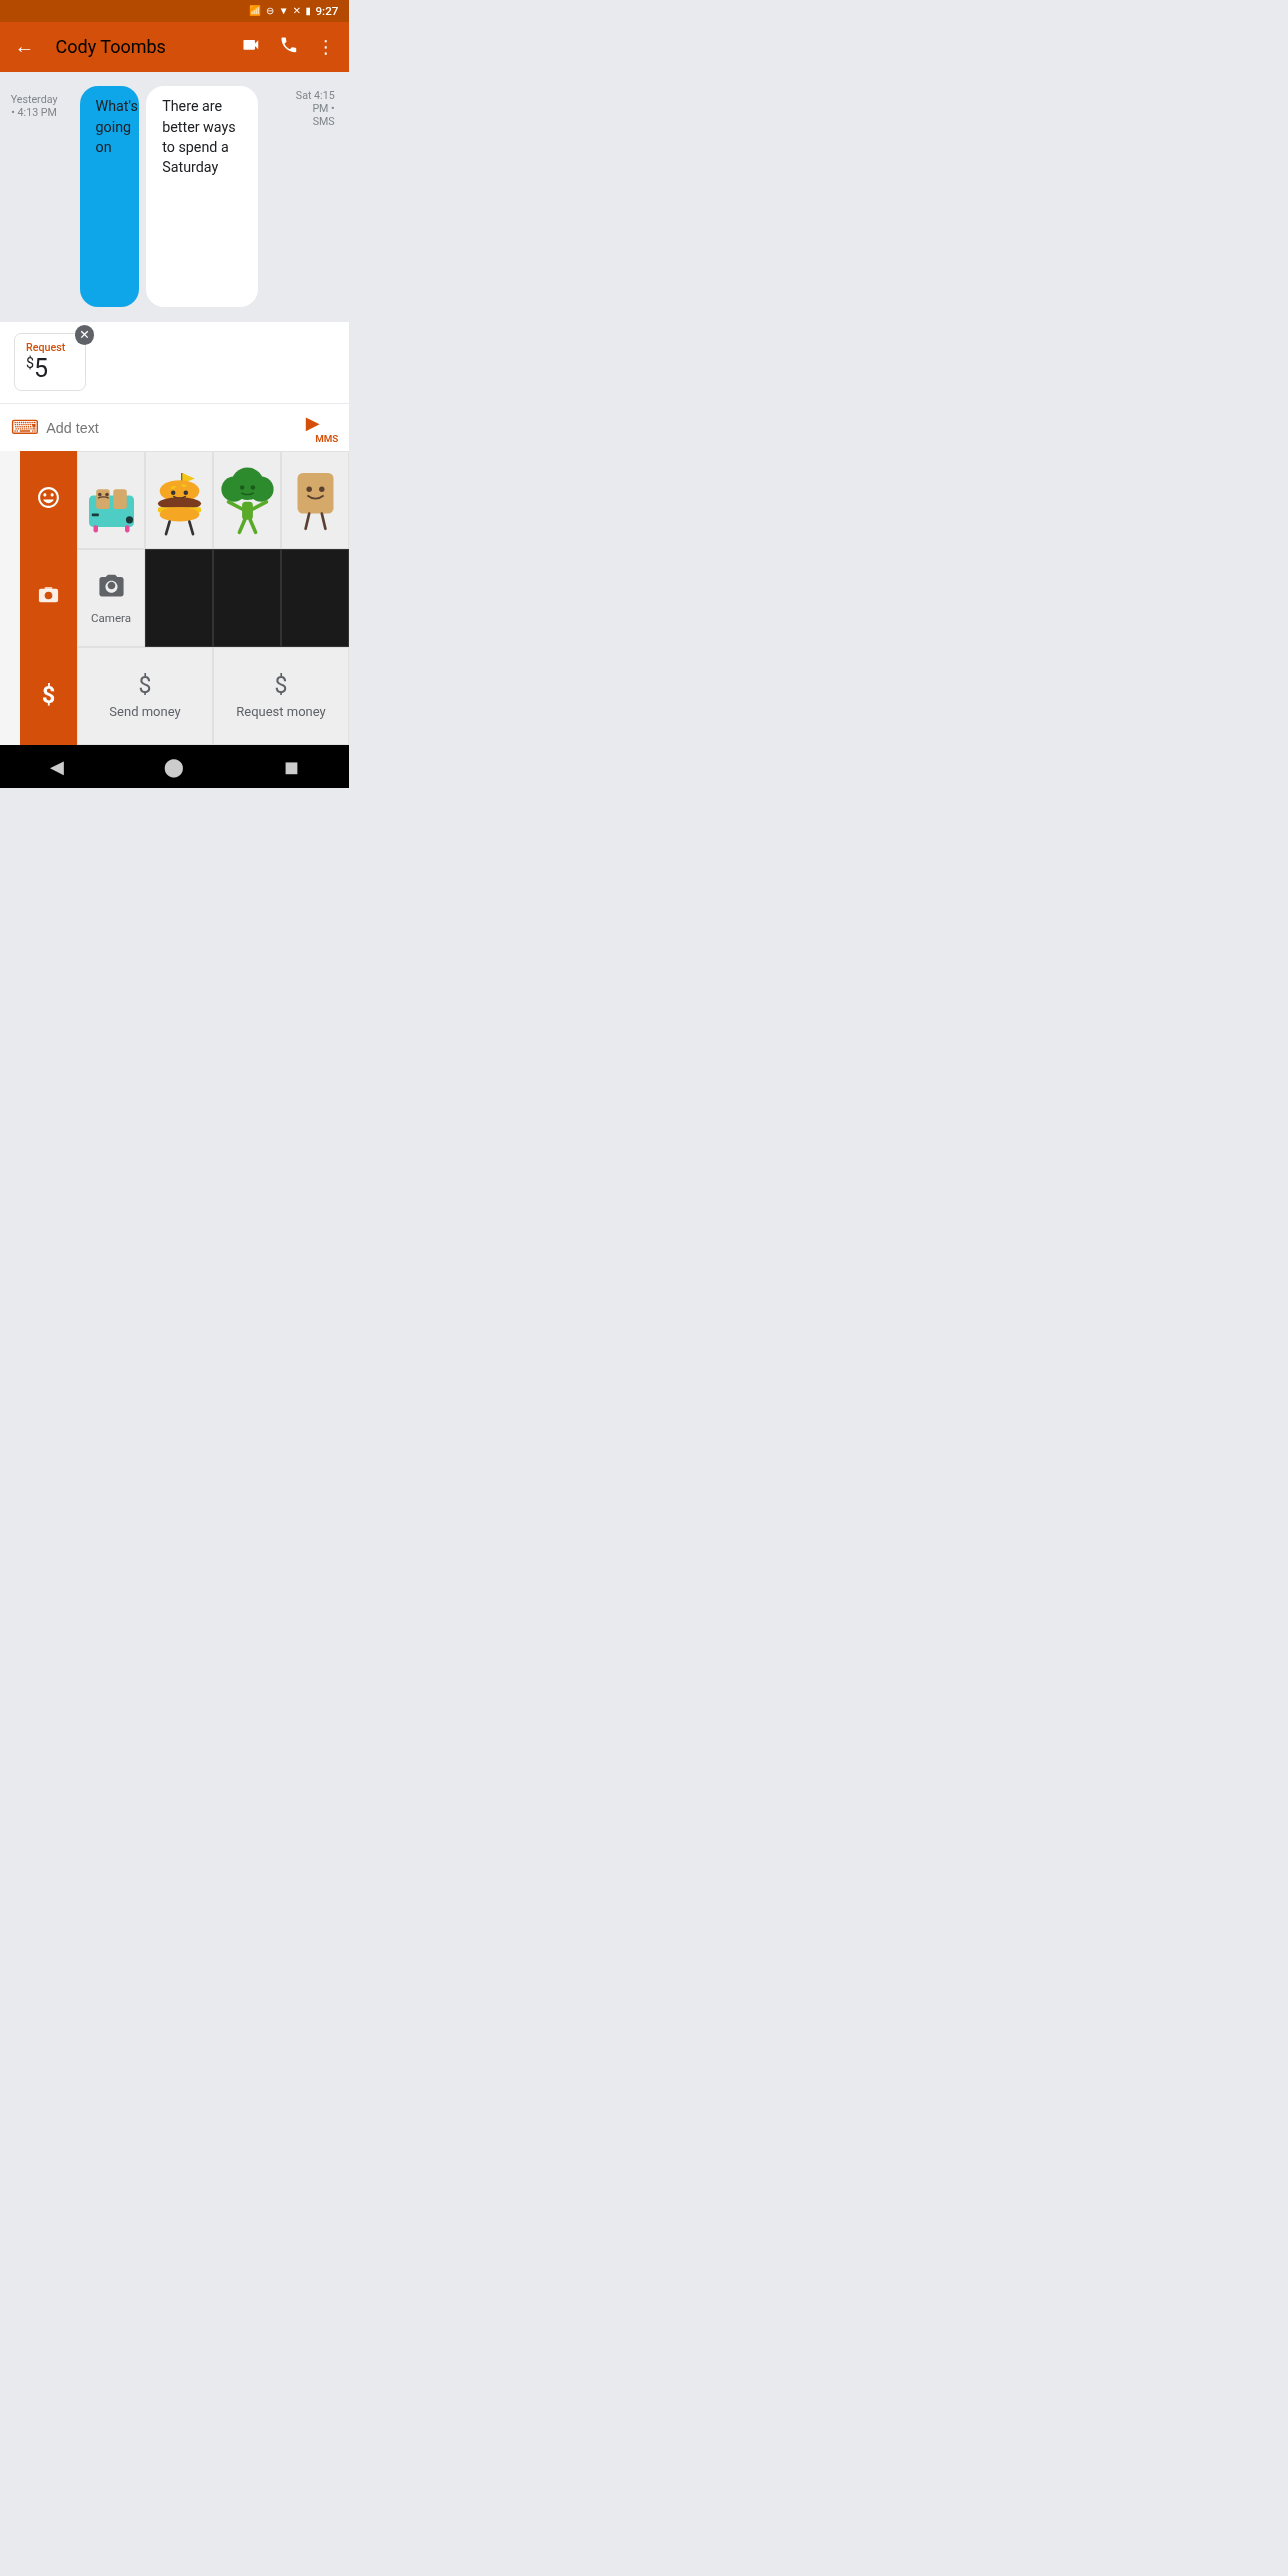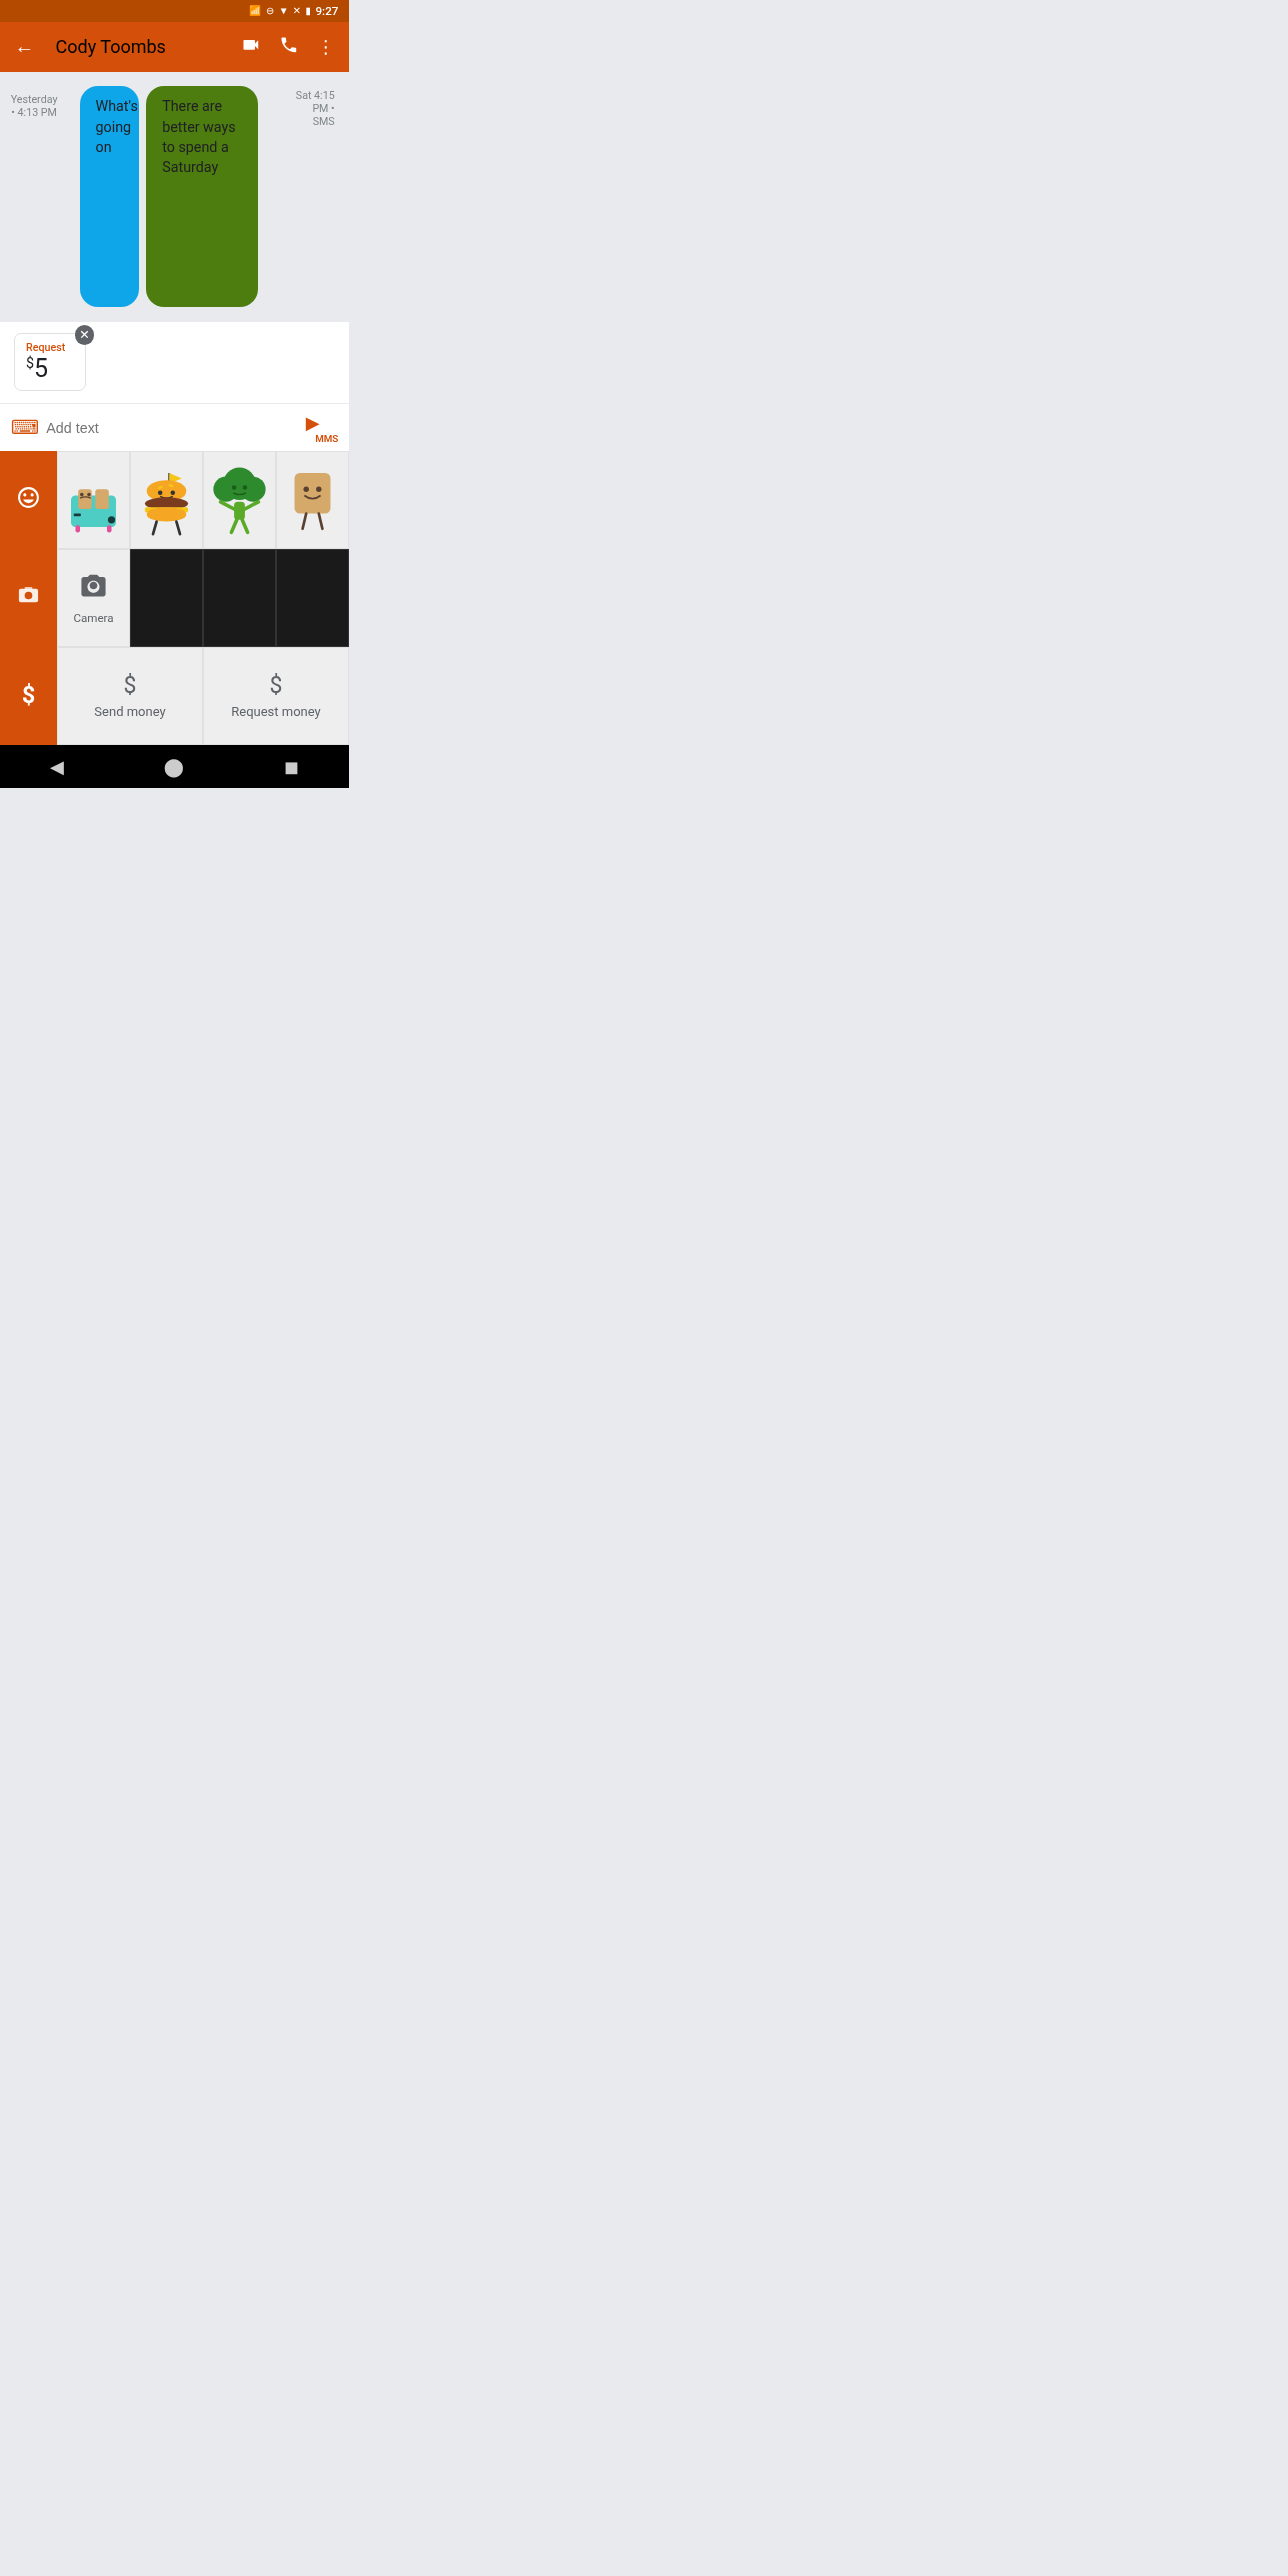--- a/index.html
+++ b/index.html
@@ -102,21 +102,21 @@
       padding: 10.7px 16px;
       max-width: 80%;
       font-size: 14.3px;
       color: #202124;
       line-height: 1.4;
     }
     .bubble-right {
       background: #0ea5e9;
     }
     .bubble-left {
-      background: #4d7c0f;
+      background: #ffffff;
     }
     .sms-timestamp {
       text-align: right;
       color: #80868b;
       font-size: 10.7px;
       margin-top: 3.6px;
       margin-right: 3.6px;
     }
 
     
@@ -209,20 +209,21 @@
     .send-btn .mms-label {
       color: #d4500a;
       font-size: 9.8px;
       font-weight: 600;
       padding-left: 28px;
     }
 
     
     .bottom-panel {
       background: #f5f5f5;
+      padding-left: 20px;
     }
 
     
     .media-grid-row {
       display: flex;
       height: 98px;
     }
 
     .media-tab-btn {
       background: #d4500a;

